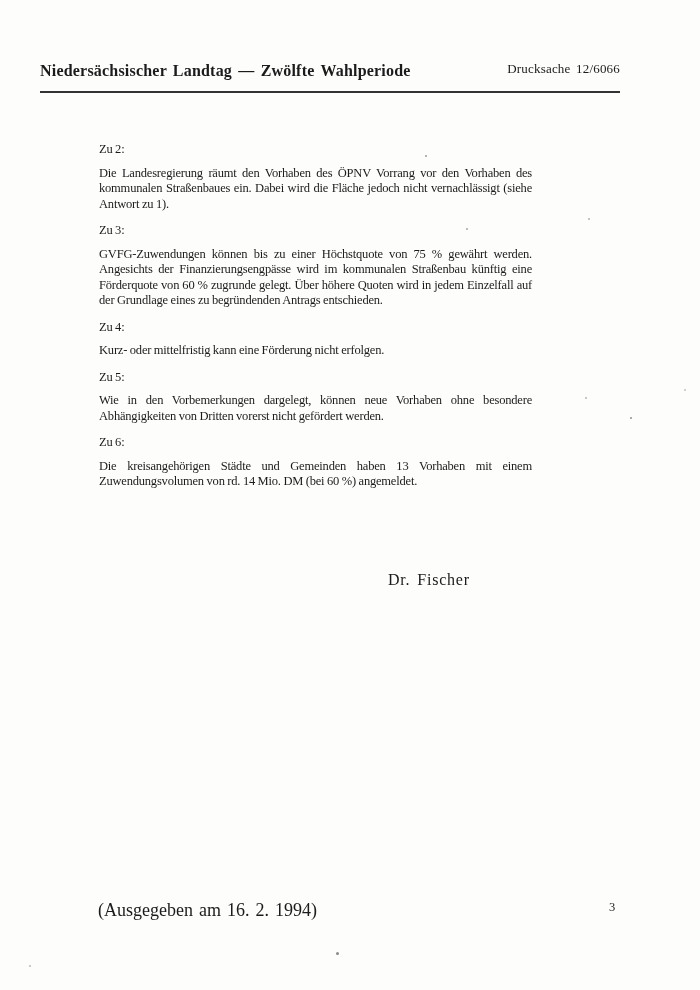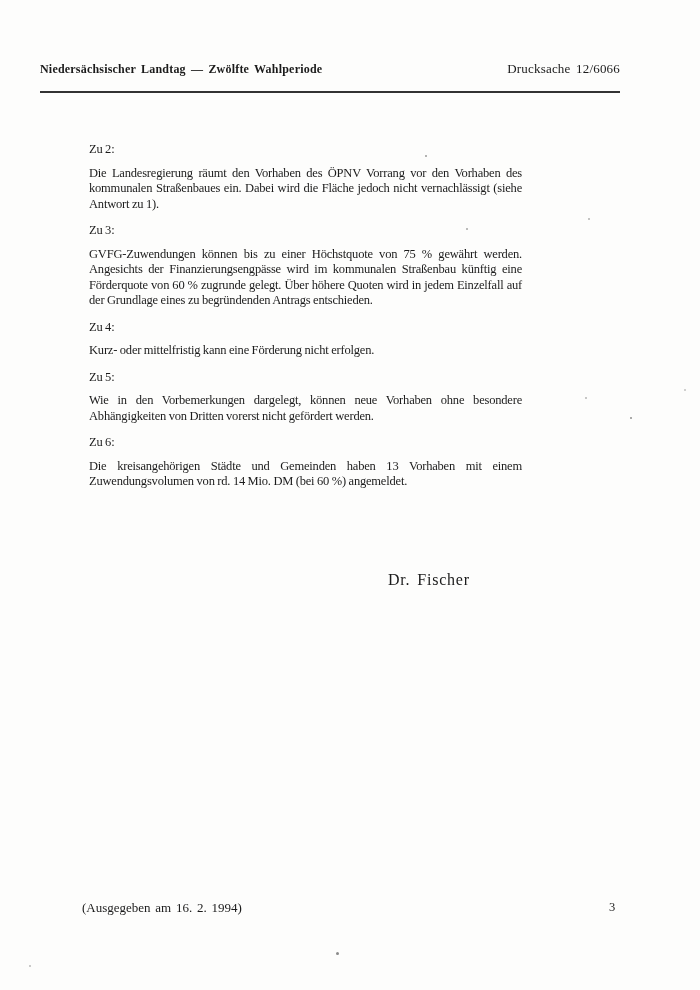--- a/index.html
+++ b/index.html
@@ -13,21 +13,21 @@
     height: 990px;
     background: var(--paper, #fdfdfc);
     font-family: "Liberation Serif", serif;
     color: var(--ink, #1b1b1b);
     overflow: hidden;
   }
   .header-left {
     position: absolute;
     left: 40px;
     top: 62px;
-    font-size: 12px;
+    font-size: 16px;
     font-weight: bold;
     letter-spacing: 0.2px;
     word-spacing: 2px;
     white-space: nowrap;
   }
   .header-right {
     position: absolute;
     right: 80px;
     top: 61px;
     font-size: 13px;
@@ -39,21 +39,21 @@
   .header-rule {
     position: absolute;
     left: 40px;
     top: 91px;
     width: 580px;
     height: 2px;
     background: var(--rule, #333333);
   }
   .body-col {
     position: absolute;
-    left: 89px;
+    left: 99px;
     top: 142px;
     width: 433px;
     font-size: 12.5px;
     line-height: 15.5px;
     letter-spacing: -0.2px;
     word-spacing: -0.3px;
   }
   .sec-label {
     margin: 0 0 8px 0;
   }
@@ -64,23 +64,23 @@
   .signature {
     position: absolute;
     left: 388px;
     top: 571px;
     font-size: 16px;
     letter-spacing: 0.8px;
     word-spacing: 2px;
   }
   .footer-issued {
     position: absolute;
-    left: 82px;
+    left: 98px;
     top: 900px;
-    font-size: 13px;
+    font-size: 18px;
     word-spacing: 1.5px;
   }
   .page-number {
     position: absolute;
     left: 609px;
     top: 900px;
     font-size: 12.5px;
   }
   .speck {
     position: absolute;

